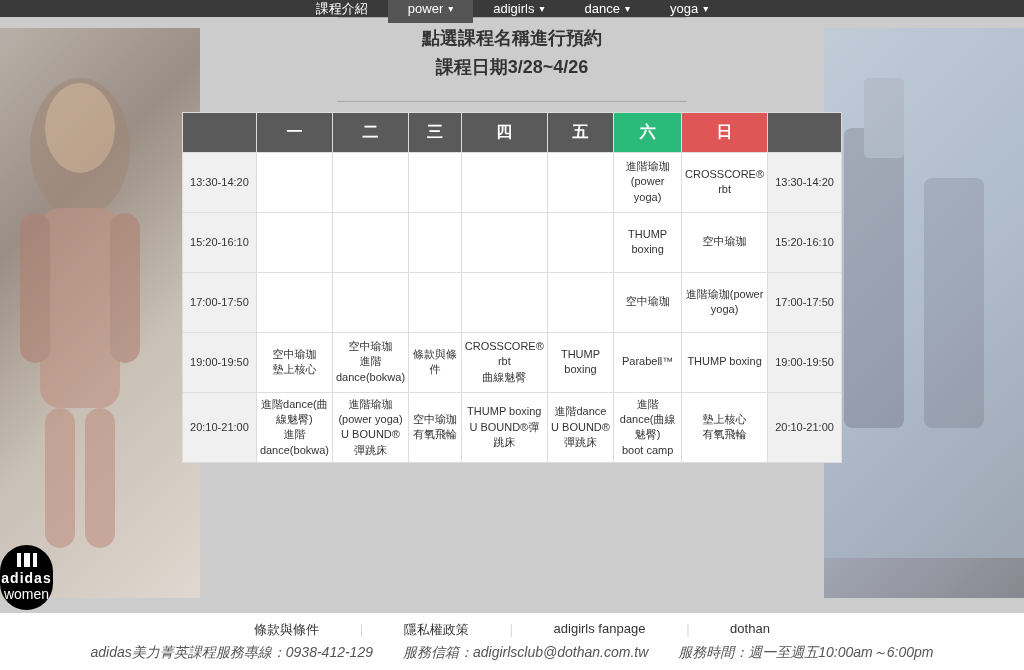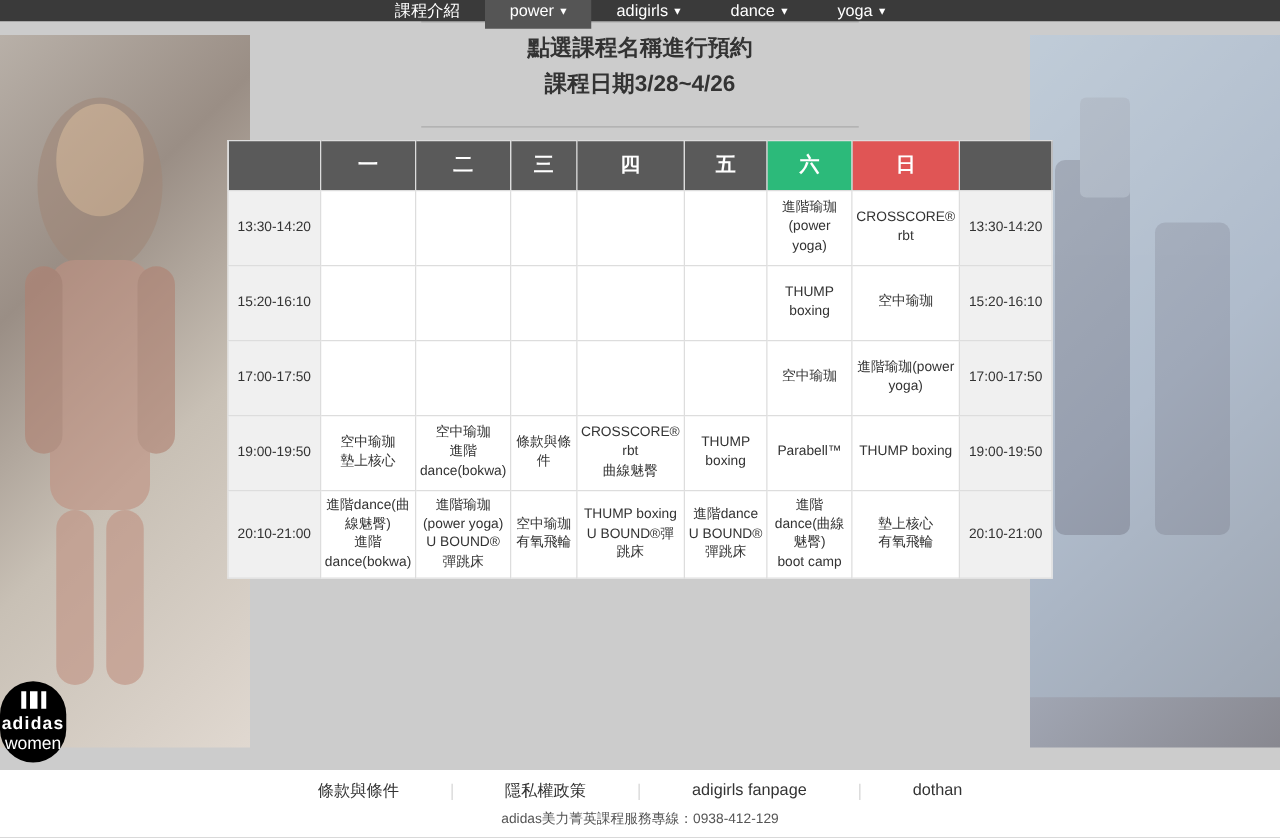--- a/index.html
+++ b/index.html
@@ -159,25 +159,26 @@
       font-size: 13px;
     }
     .footer-links a {
       color: #333;
       text-decoration: none;
     }
     .footer-links span {
       color: #ccc;
     }
     .footer-info {
-      font-size: 11px;
+      font-size: 14px;
       color: #555;
       display: flex;
       justify-content: center;
       gap: 30px;
+      font-style: italic;
     }
 
     
     .adidas-logo {
       position: absolute;
       bottom: 60px;
       left: 0;
       width: 53px;
       height: 65px;
       background: #000;
@@ -431,14 +432,16 @@
     <a href="#">條款與條件</a>
     <span>｜</span>
     <a href="#">隱私權政策</a>
     <span>｜</span>
     <a href="#">adigirls fanpage</a>
     <span>｜</span>
     <a href="#">dothan</a>
   </div>
   <div class="footer-info">
     <span>adidas美力菁英課程服務專線：0938-412-129</span>
+    <span>服務信箱：adigirlsclub@dothan.com.tw</span>
+    <span>服務時間：週一至週五10:00am～6:00pm</span>
   </div>
 </div>
 
 </body></html>

